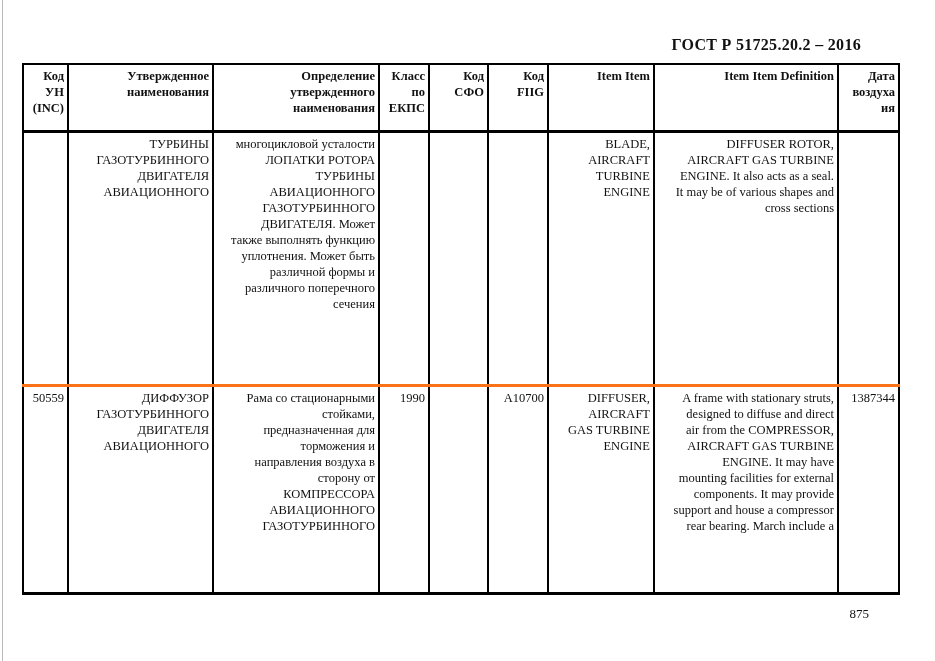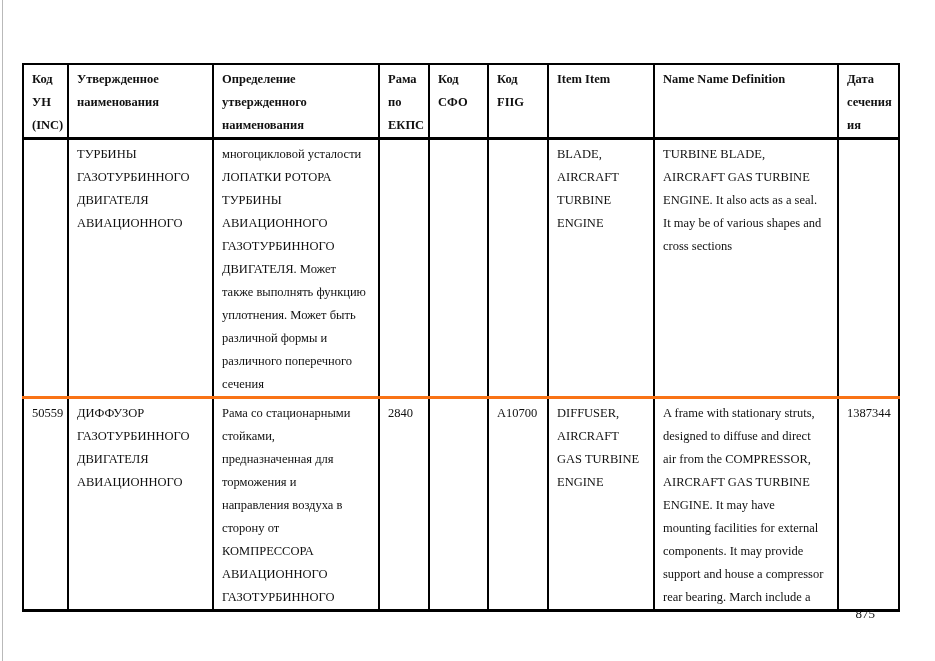--- a/index.html
+++ b/index.html
@@ -20,51 +20,52 @@
     font-size:16px;font-weight:bold;letter-spacing:.3px;
     white-space:nowrap;
   }
   table.gost{
     position:absolute;left:22px;top:63px;width:876px;
     border-collapse:collapse;table-layout:fixed;
   }
   .gost th,.gost td{
     border:2px solid #000;
     vertical-align:top;
-    text-align:left;
+    text-align:right;
     white-space:pre-line;
     font-size:12.5px;
-    line-height:23px;
+    line-height:16px;
     padding:3px 3px 0 8px;
     overflow:hidden;
     font-family:"Liberation Serif", serif;
   }
   .gost thead th{
     font-weight:bold;
     height:62px;
     border-bottom:3px solid #000;
   }
   .gost tr.row-0 td{height:248px;margin-top:44px;}
   .gost tr.row-1 td{
     height:202px;
     border-top:3px solid #f97316;
     border-bottom:3px solid #000;
   }
   .page-number{
-    position:absolute;top:606px;right:60px;
+    position:absolute;top:606px;right:66px;
     font-size:13px;
   }
 </style>
 </head>
 <body>
 
 <div class="page">
 
   <div class="scan-edge"></div>
 
+  <div class="doc-title">ГОСТ Р 51725.20.2 – 2016</div>
 
   <table class="gost">
     <colgroup>
       <col style="width:45px">
       <col style="width:145px">
       <col style="width:166px">
       <col style="width:50px">
       <col style="width:59px">
       <col style="width:60px">
       <col style="width:106px">
@@ -74,31 +75,31 @@
     <thead>
       <tr>
         <th>Код
 УН
 (INC)</th>
         <th>Утвержденное
 наименования</th>
         <th>Определение
 утвержденного
 наименования</th>
-        <th>Рама
+        <th>Класс
 по
 ЕКПС</th>
         <th>Код
 СФО</th>
         <th>Код
 FIIG</th>
         <th>Item Item</th>
-        <th>Name Name Definition</th>
+        <th>Item Item Definition</th>
         <th>Дата
-сечения
+воздуха
 ия</th>
       </tr>
     </thead>
     <tbody>
       <tr class="row-0">
         <td></td>
         <td>ТУРБИНЫ
 ГАЗОТУРБИННОГО
 ДВИГАТЕЛЯ
 АВИАЦИОННОГО</td>
@@ -113,21 +114,21 @@
 различной формы и
 различного поперечного
 сечения</td>
         <td></td>
         <td></td>
         <td></td>
         <td>BLADE,
 AIRCRAFT
 TURBINE
 ENGINE</td>
-        <td>TURBINE BLADE,
+        <td>DIFFUSER ROTOR,
 AIRCRAFT GAS TURBINE
 ENGINE.  It also acts as a seal.
 It may be of various shapes and
 cross sections</td>
         <td></td>
       </tr>
       <tr class="row-1">
         <td>50559</td>
         <td>ДИФФУЗОР
 ГАЗОТУРБИННОГО
@@ -135,21 +136,21 @@
 АВИАЦИОННОГО</td>
         <td>Рама со стационарными
 стойками,
 предназначенная для
 торможения и
 направления воздуха в
 сторону от
 КОМПРЕССОРА
 АВИАЦИОННОГО
 ГАЗОТУРБИННОГО</td>
-        <td>2840</td>
+        <td>1990</td>
         <td></td>
         <td>A10700</td>
         <td>DIFFUSER,
 AIRCRAFT
 GAS TURBINE
 ENGINE</td>
         <td>A frame with stationary struts,
 designed to diffuse and direct
 air from the COMPRESSOR,
 AIRCRAFT GAS TURBINE

